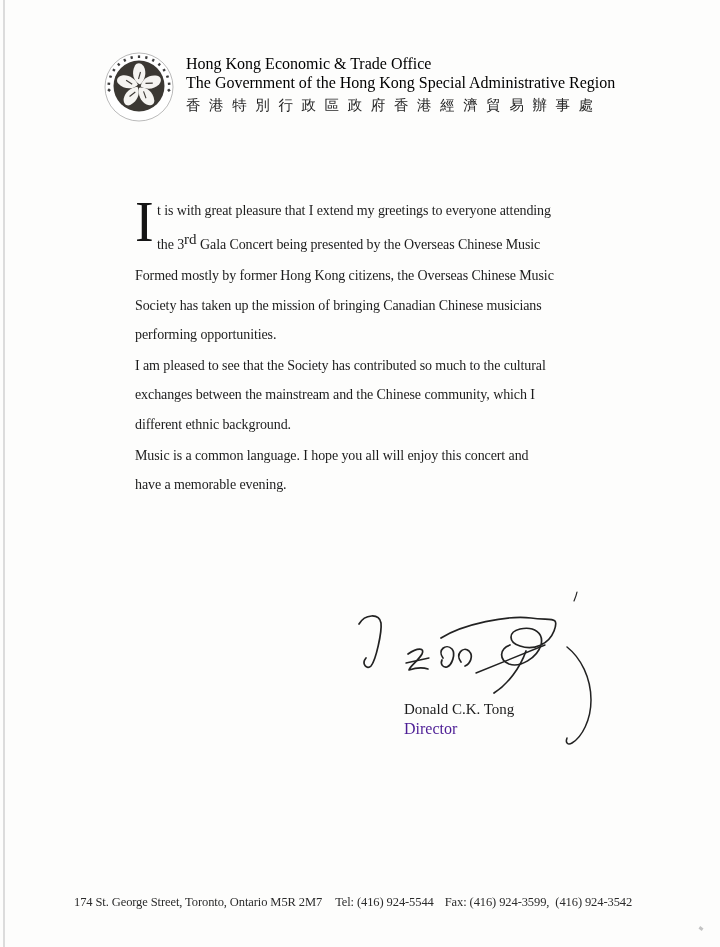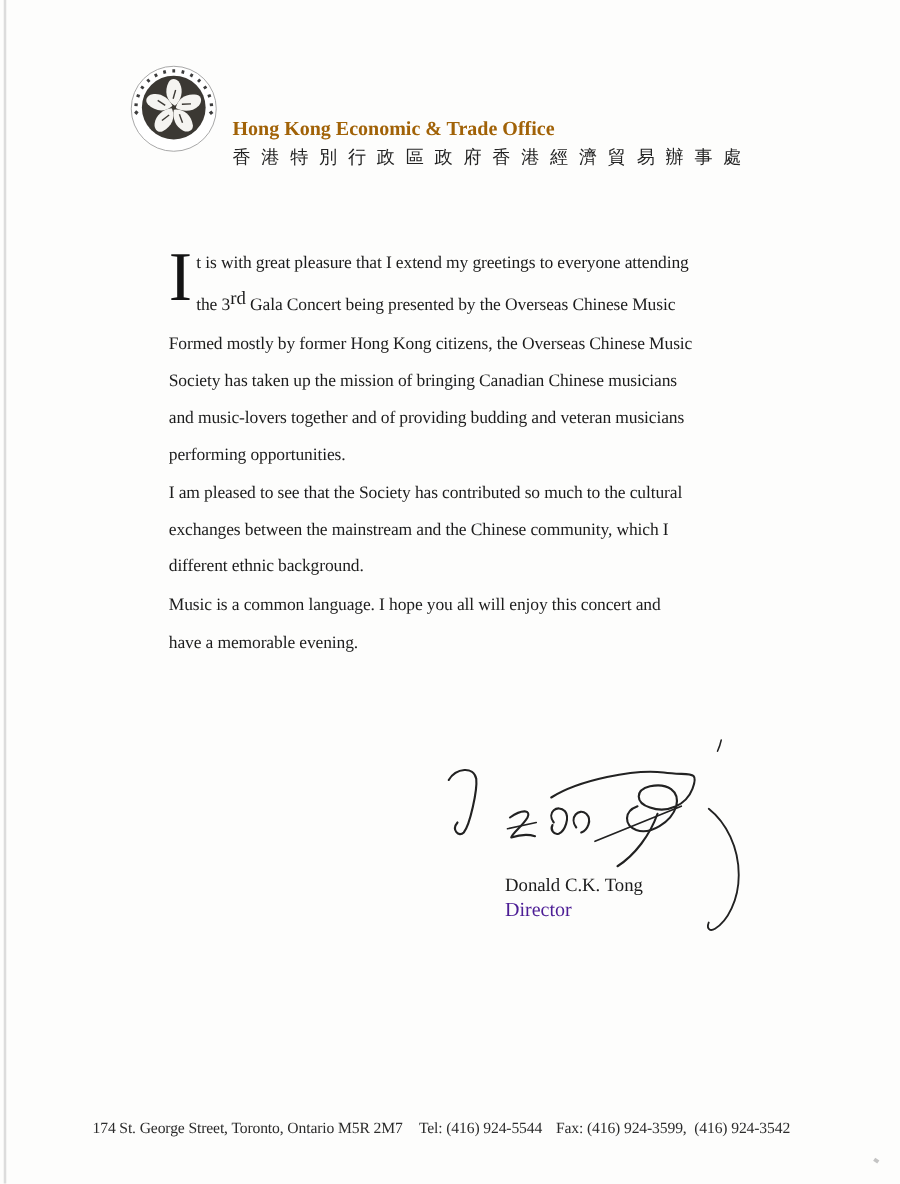--- a/index.html
+++ b/index.html
@@ -13,21 +13,21 @@
     position:absolute;left:3px;top:0;bottom:0;width:1.5px;
     background:#d8d8d8;opacity:.9;
   }
   .scan-speck{
     position:absolute;left:699px;top:927px;width:4px;height:3px;
     background:#c4c4c4;transform:rotate(35deg);
   }
   
   .emblem{position:absolute;left:103px;top:51px;width:72px;height:74px;}
   .header-text{position:absolute;left:186px;top:54px;white-space:nowrap;}
-  .h-line-en{font-size:16px;font-weight:bold;line-height:19px;color:#a16207;margin-top:40px;}
+  .h-line-en{font-size:16px;font-weight:normal;line-height:19px;color:#000000;}
   .h-line-zh{
     font-size:14.5px;line-height:20px;margin-top:3px;color:#242424;
     letter-spacing:8.6px;font-weight:normal;
   }
   
   .letter{
     position:absolute;left:135px;top:196px;width:470px;
     font-size:14px;line-height:29.4px;color:#1c1c1c;
     letter-spacing:-0.1px;
   }
@@ -110,35 +110,35 @@
         <path d="M0,-2 C-5.5,-5.5 -8,-13 -4,-20.5 C-2,-24 2.5,-23.5 4.8,-19.5 C8,-13.5 6,-6 1,-1.5 Z" fill="#f5f4f1"></path>
         <path d="M-0.5,-7 L1.5,-14" stroke="#3b3833" stroke-width="1.1" fill="none"></path>
       </g>
       <circle cx="0" cy="0" r="1.4" fill="#3b3833"></circle>
     </g>
   </g>
 </svg>
 
 <div class="header-text">
   <div class="h-line-en">Hong Kong Economic &amp; Trade Office</div>
+  <div class="h-line-en">The Government of the Hong Kong Special Administrative Region</div>
   <div class="h-line-zh">香港特別行政區政府香港經濟貿易辦事處</div>
 </div>
 
 <div class="letter">
   <p>
     <span class="dropcap">I</span>
     <span class="line">t is with great pleasure that I extend my greetings to everyone attending</span>
     <span class="line"><span>the 3</span><sup class="ord">rd</sup><span> Gala Concert being presented by the Overseas Chinese Music</span></span>
     </p>
   <p></p>
   <p>
     </p>
     <div class="line">Formed mostly by former Hong Kong citizens, the Overseas Chinese Music</div>
     <div class="line">Society has taken up the mission of bringing Canadian Chinese musicians</div>
-    <div class="line">and music-lovers together and of providing budding and veteran musicians</div>
     <div class="line">performing opportunities.</div>
   <p></p>
   <p>
     </p>
     <div class="line">I am pleased to see that the Society has contributed so much to the cultural</div>
     <div class="line">exchanges between the mainstream and the Chinese community, which I</div>
     <div class="line">different ethnic background.</div>
   <p></p>
   <p>
     </p>

